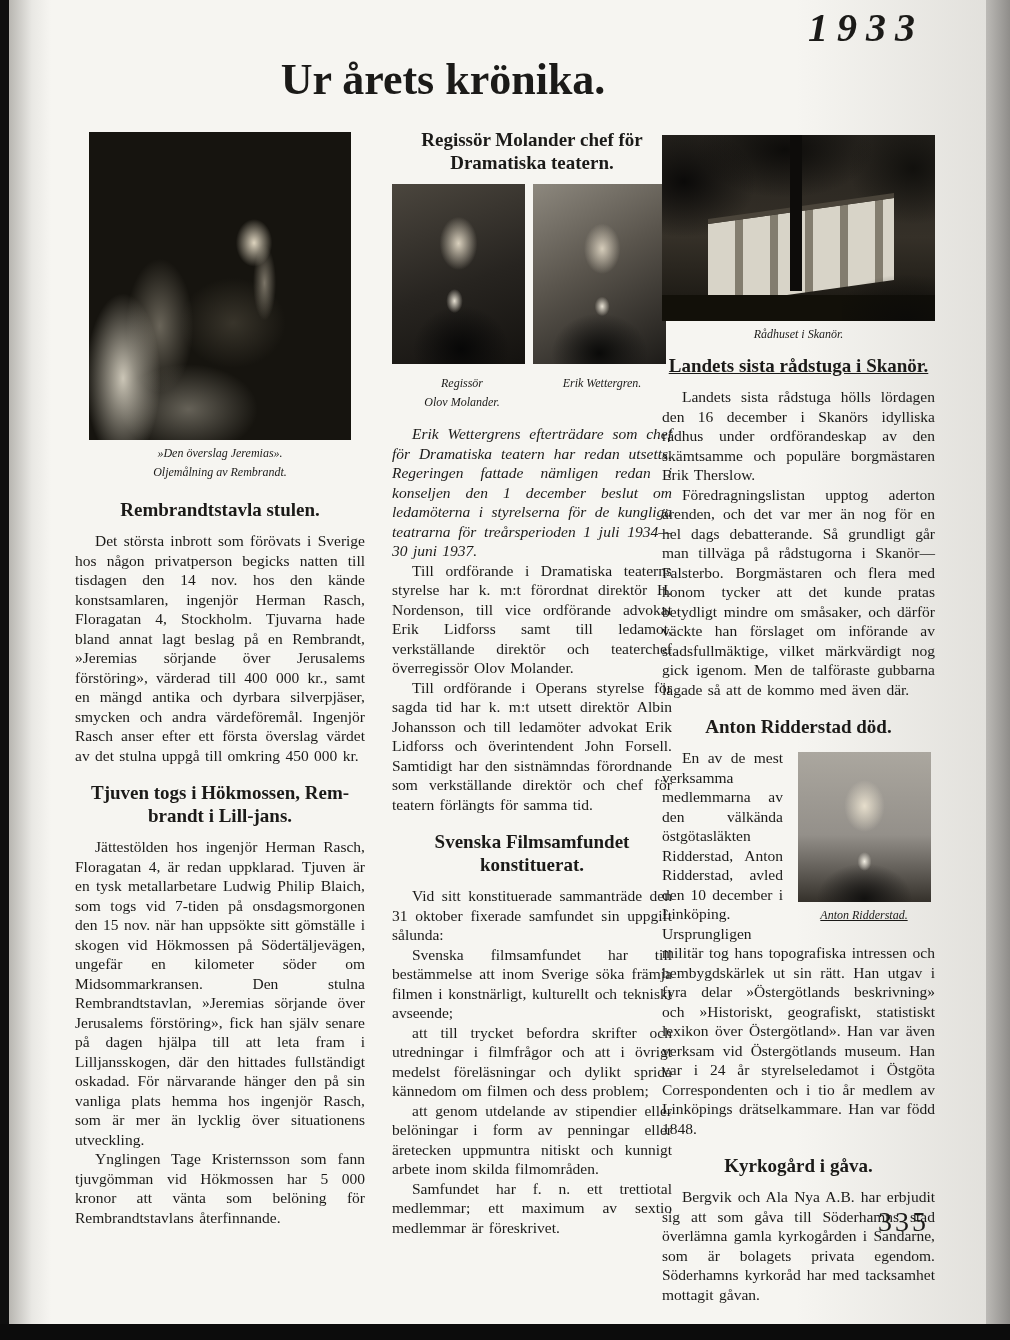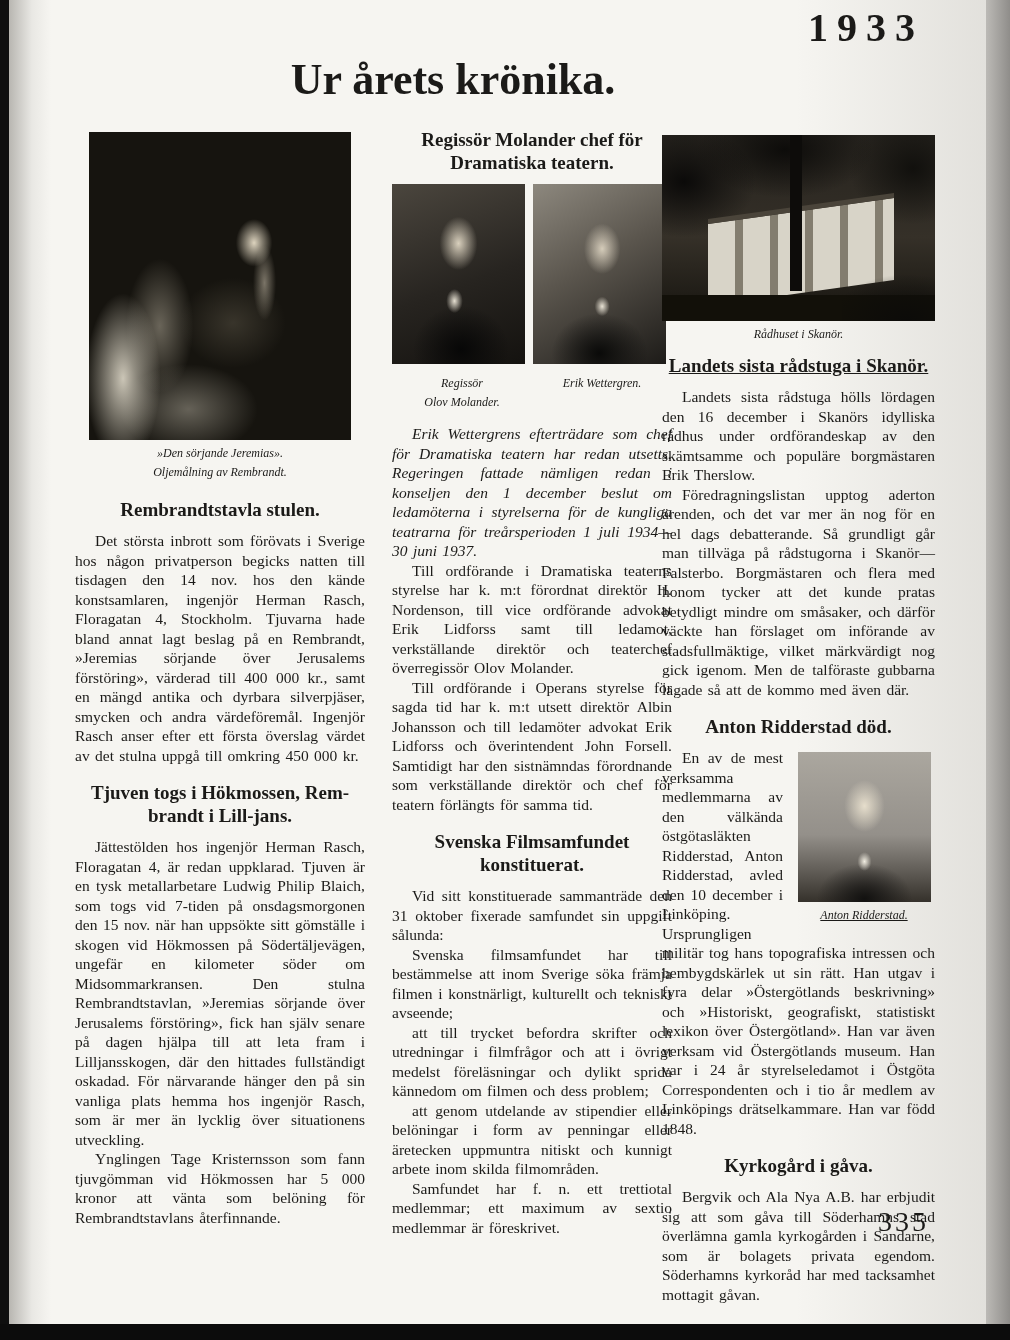--- a/index.html
+++ b/index.html
@@ -14,24 +14,24 @@
   .edge-left-shade { position:absolute; left:9px; top:0; width:42px; height:100%;
     background:linear-gradient(90deg,#b8b6b1,#e9e8e4 55%,rgba(246,245,241,0)); z-index:4; }
   .edge-bottom { position:absolute; left:0; bottom:0; width:100%; height:16px; background:#0c0c0c; z-index:6; }
   .page-curve  { position:absolute; right:24px; top:0; width:190px; height:100%;
     background:linear-gradient(90deg,rgba(228,227,223,0) 0%,rgba(210,208,203,0.55) 100%); z-index:1; }
   .edge-right  { position:absolute; right:0; top:0; width:24px; height:100%;
     background:linear-gradient(90deg,#bcbab6,#8f8d8a); z-index:5; }
 
   .year {
     position:absolute; top:4px; left:808px; width:180px;
-    font-size:40px; font-weight:bold; letter-spacing:9px; z-index:2;
+    font-size:40px; font-weight:bold; letter-spacing:9px; z-index:2;font-style:italic;
   }
   .main-title {
-    position:absolute; top:54px; left:228px; width:450px; text-align:center;
+    position:absolute; top:54px; left:218px; width:450px; text-align:center;
     font-size:44px; font-weight:bold; z-index:2;
   }
 
   .col { position:absolute; z-index:2; }
   #col-left  { left:75px;  top:132px; width:290px; }
   #col-mid   { left:392px; top:128px; width:280px; }
   #col-right { left:662px; top:135px; width:273px; }
 
   p.body {
     font-size:15.5px; line-height:19.5px; text-align:justify; text-indent:20px;
@@ -120,21 +120,21 @@
 <div class="page-curve"></div>
 <div class="edge-right"></div>
 <div class="edge-bottom"></div>
 
 <div class="year">1933</div>
 <div class="main-title">Ur årets krönika.</div>
 
 <div id="col-left" class="col">
   <div class="painting"></div>
   <div class="caption">
-    <div>»Den sörjande Jeremias».</div>
+    <div>»Den överslag Jeremias».</div>
     <div>Oljemålning av Rembrandt.</div>
   </div>
   <h3 class="head">Rembrandtstavla stulen.</h3>
   <p class="body">Det största inbrott som förövats i Sverige hos någon privatperson begicks natten till tisdagen den 14 nov. hos den kände konstsamlaren, ingenjör Herman Rasch, Floragatan 4, Stockholm. Tjuvarna hade bland annat lagt beslag på en Rembrandt, »Jeremias sörjande över Jerusalems förstöring», värderad till 400 000 kr., samt en mängd antika och dyrbara silverpjäser, smycken och andra värdeföremål. Ingenjör Rasch anser efter ett första överslag värdet av det stulna uppgå till omkring 450 000 kr.</p>
   <h3 class="head"><span>Tjuven togs i Hökmossen, Rem-</span><br><span>brandt i Lill-jans.</span></h3>
   <p class="body">Jättestölden hos ingenjör Herman Rasch, Floragatan 4, är redan uppklarad. Tjuven är en tysk metallarbetare Ludwig Philip Blaich, som togs vid 7-tiden på onsdagsmorgonen den 15 nov. när han uppsökte sitt gömställe i skogen vid Hökmossen på Södertäljevägen, ungefär en kilometer söder om Midsommarkransen. Den stulna Rembrandtstavlan, »Jeremias sörjande över Jerusalems förstöring», fick han själv senare på dagen hjälpa till att leta fram i Lilljansskogen, där den hittades fullständigt oskadad. För närvarande hänger den på sin vanliga plats hemma hos ingenjör Rasch, som är mer än lycklig över situationens utveckling.</p>
   <p class="body">Ynglingen Tage Kristernsson som fann tjuvgömman vid Hökmossen har 5 000 kronor att vänta som belöning för Rembrandtstavlans återfinnande.</p>
 </div>
 
 <div id="col-mid" class="col">

